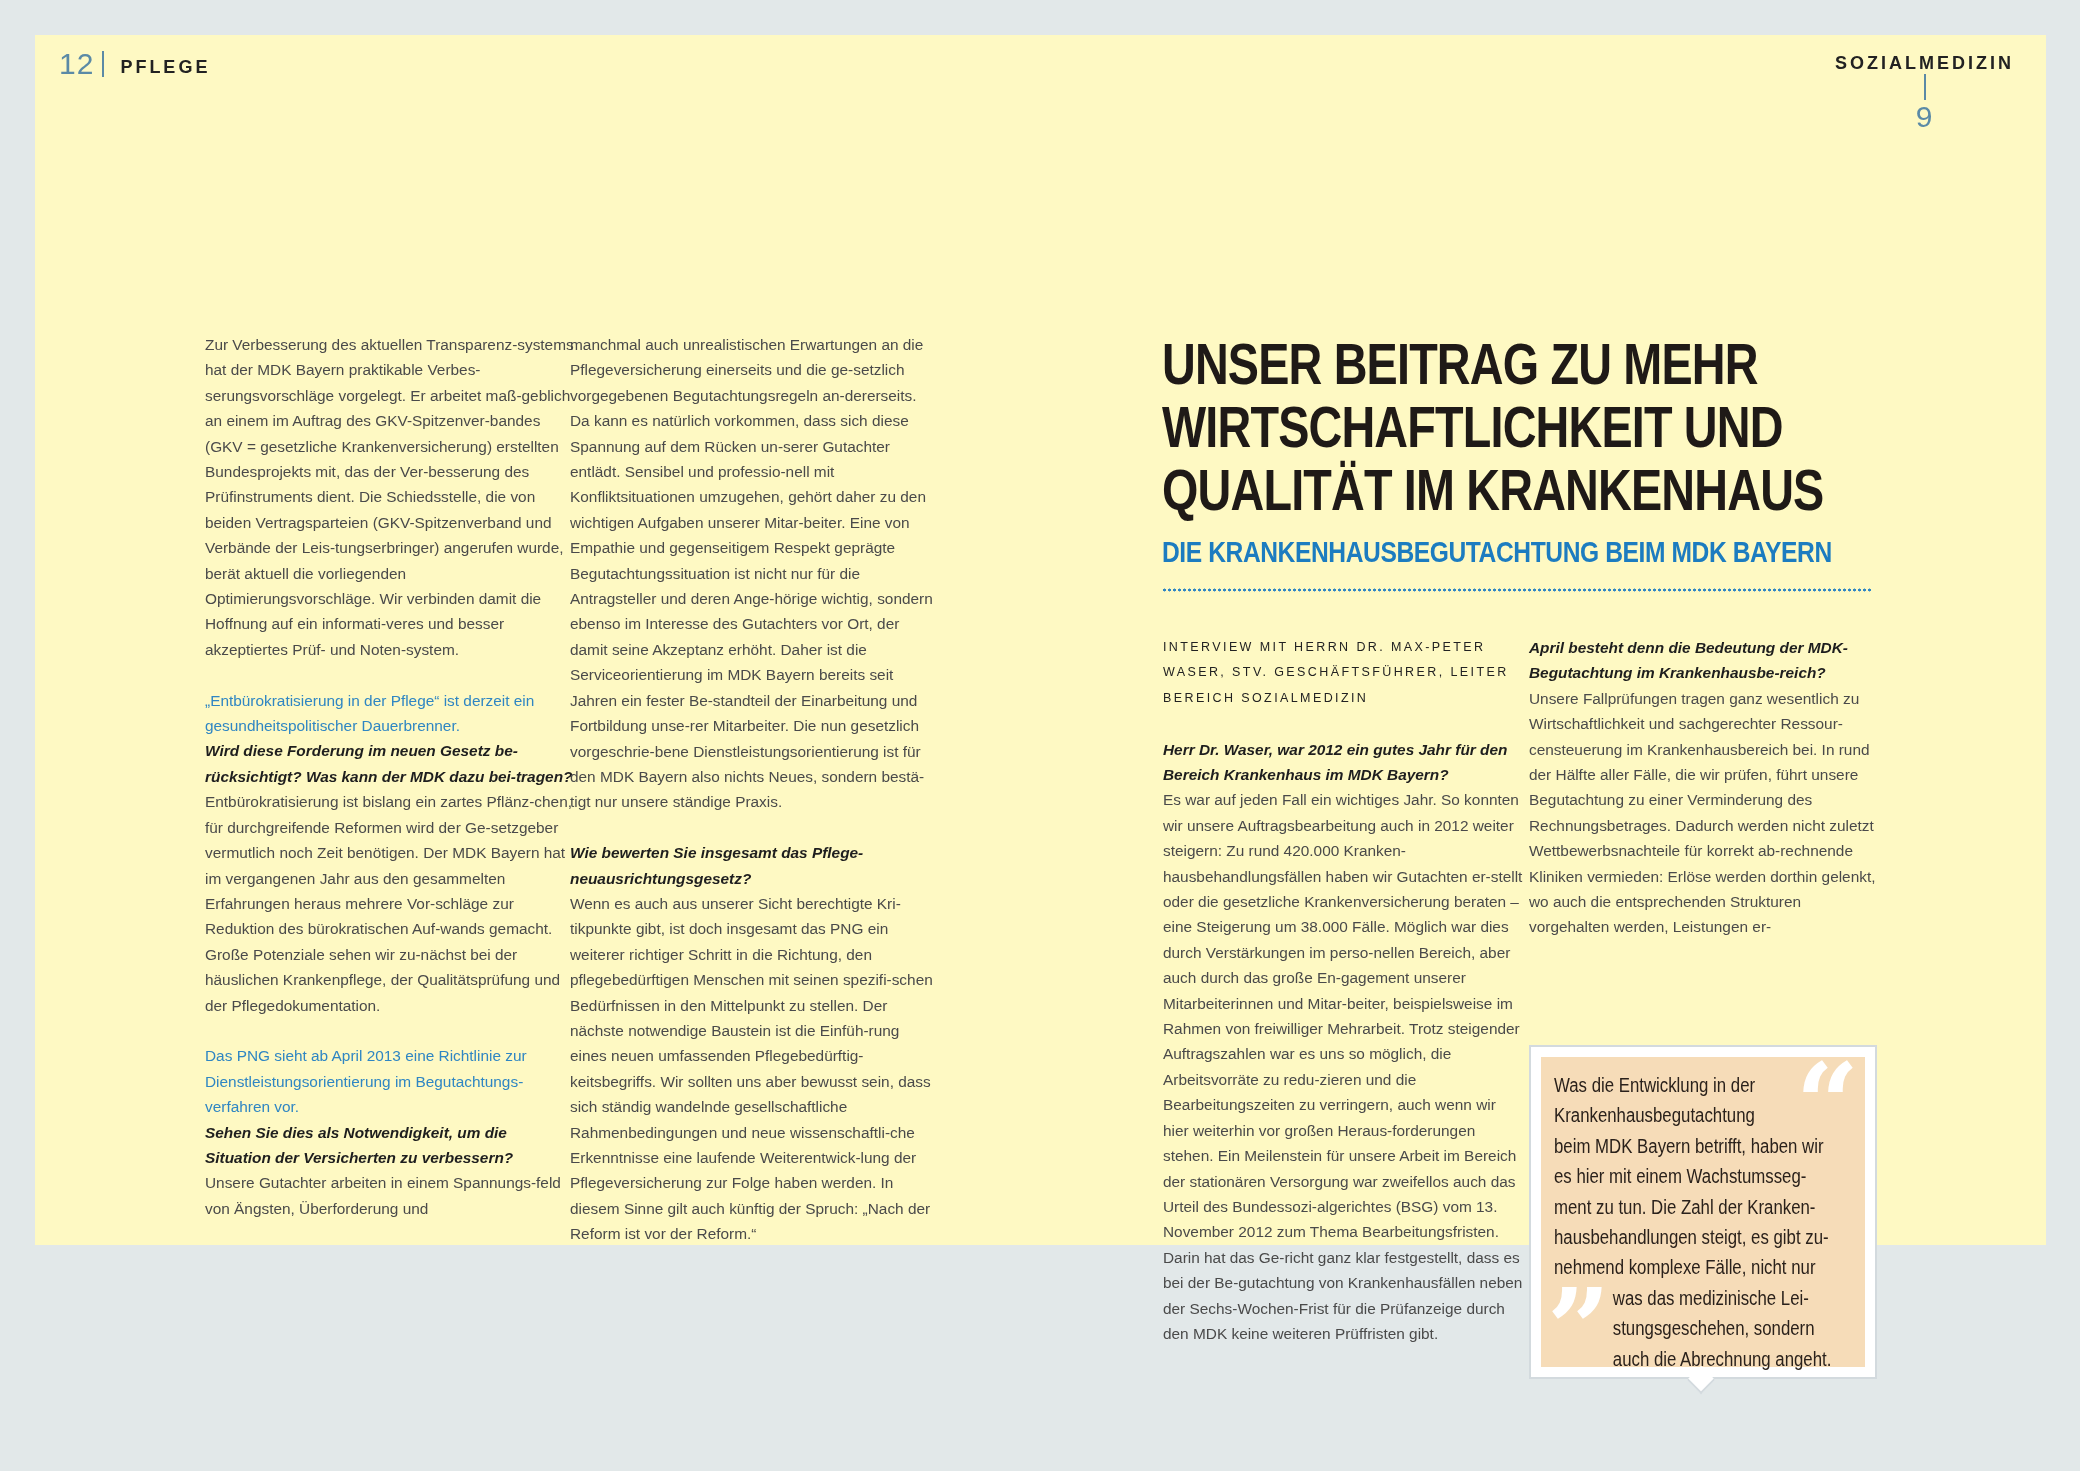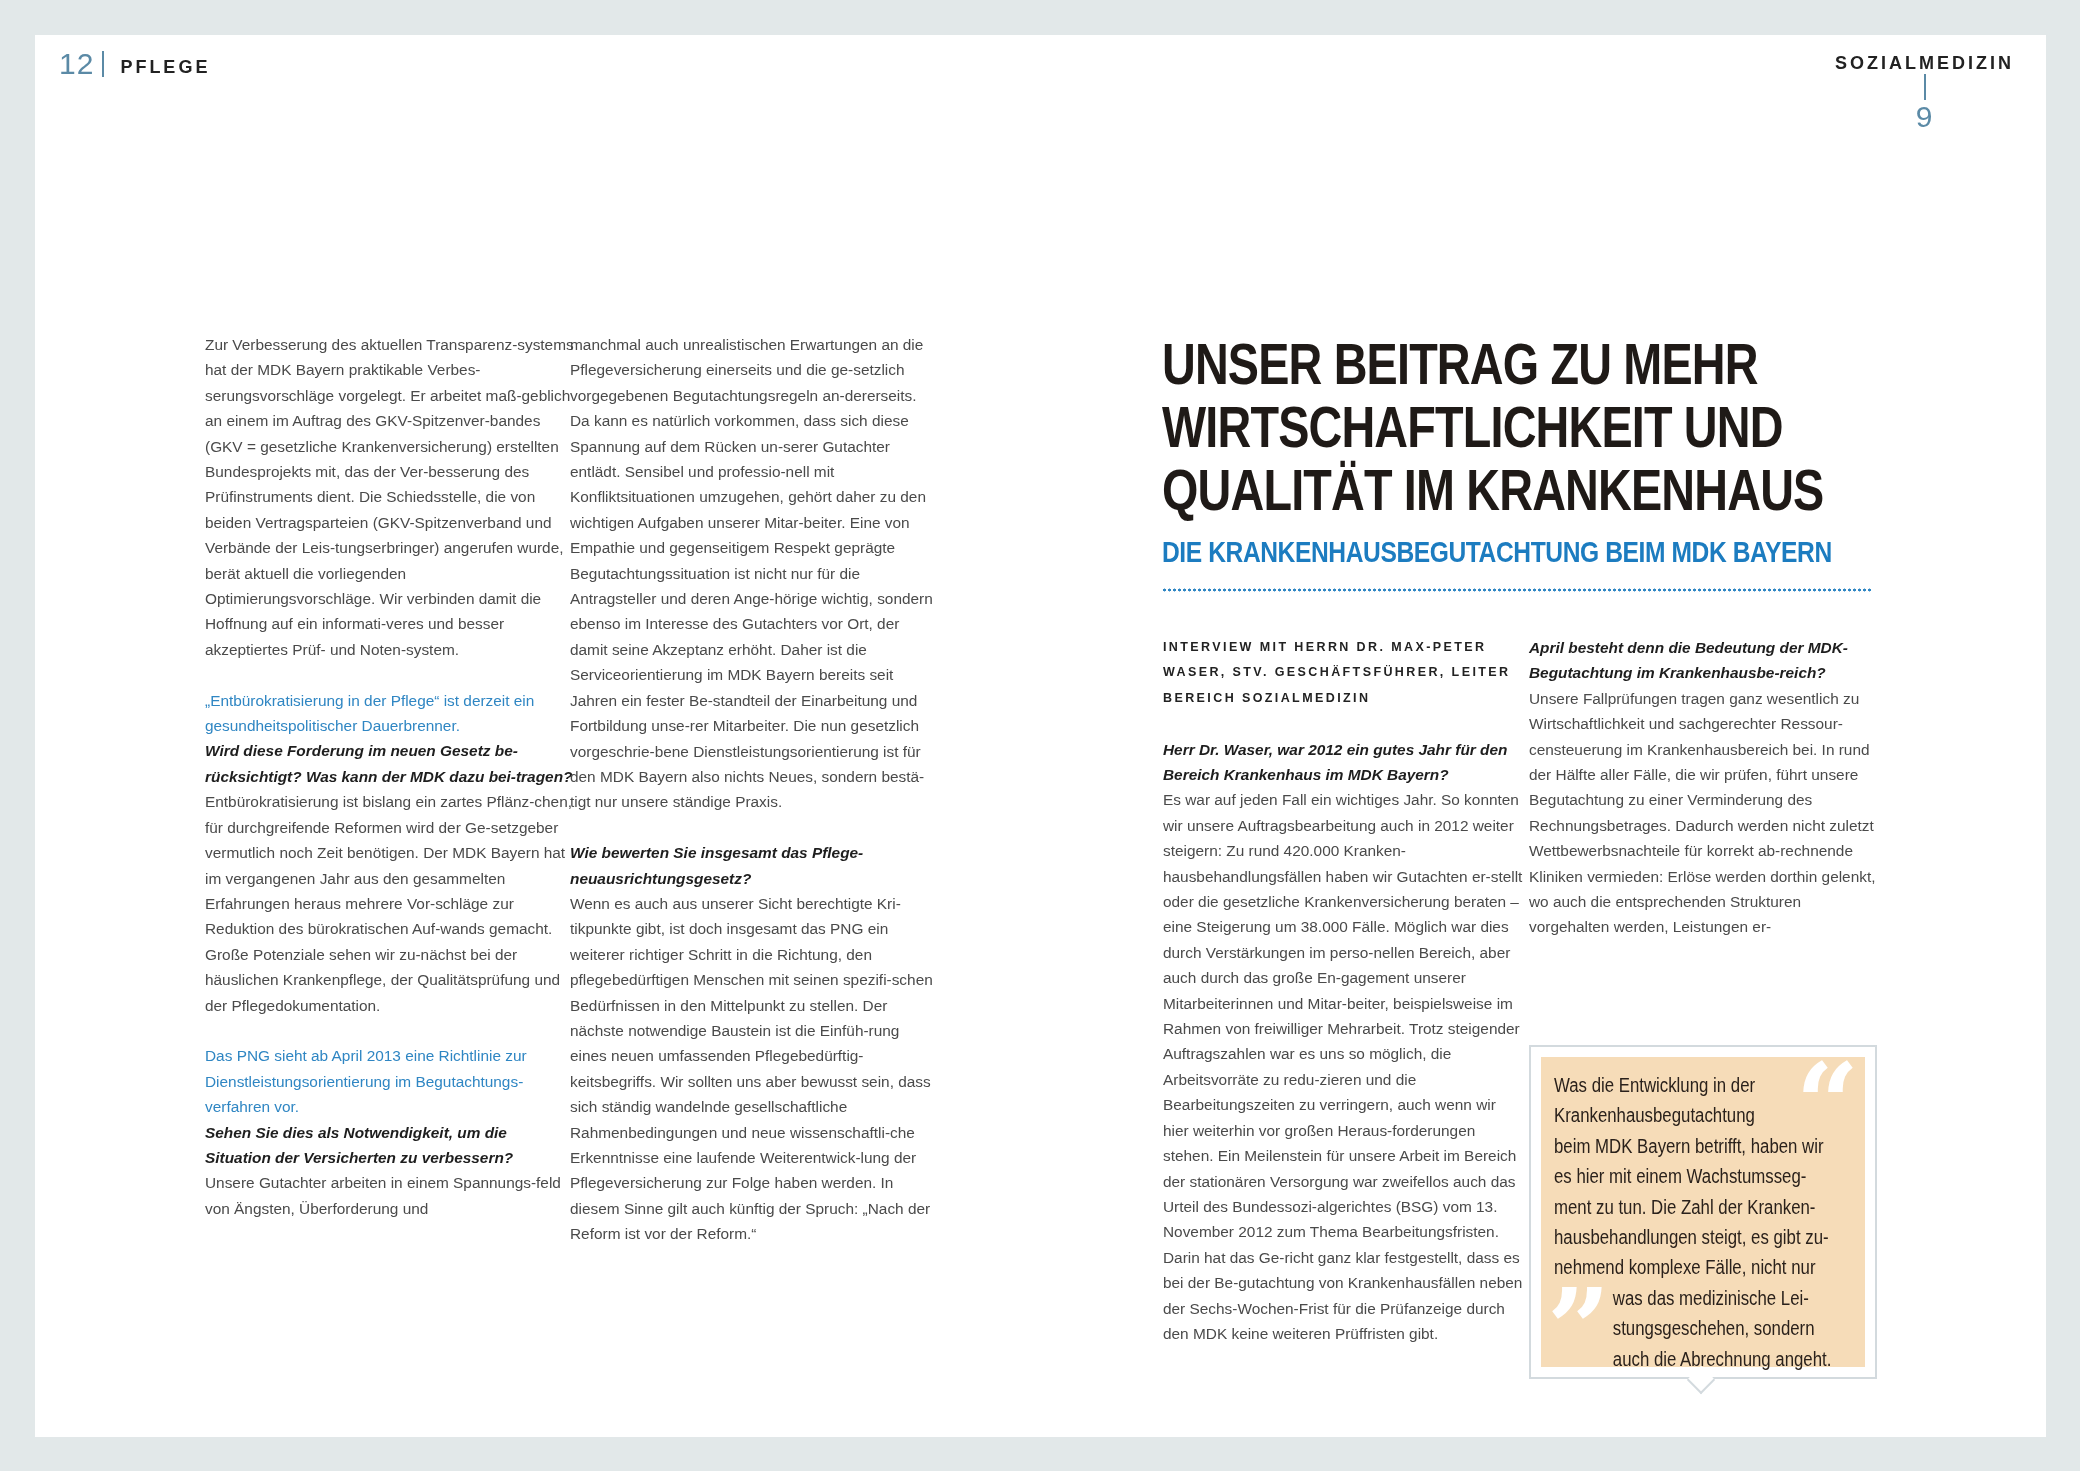--- a/index.html
+++ b/index.html
@@ -6,22 +6,22 @@
   body {
     width: 2080px; height: 1471px;
     background: #e2e8e9;
     position: relative;
     overflow: hidden;
     font-family: "Liberation Sans", sans-serif;
   }
   .page {
     position: absolute;
     left: 35px; top: 35px;
-    width: 2011px; height: 1402px;
-    background: #ffffff;
+    width: 2011px; height: 1210px;
+    background: #fef9c3;
   }
   .folio {
     position: absolute; top: 12px;
     display: flex; align-items: center;
   }
   .folio-left { left: 24px; }
   .folio-right { right: 24px; flex-direction: column; }
   .folio-num {
     font-family: "Liberation Sans", sans-serif;
     font-size: 30px; font-weight: 300;
@@ -61,21 +61,21 @@
     transform: scaleX(0.82); transform-origin: left top;
     white-space: nowrap; letter-spacing: -0.5px;
   }
   .dotline {
     position: absolute; left: 1127px; top: 553px; width: 710px; height: 4px;
     background-image: radial-gradient(circle, #2f86c3 1.4px, transparent 1.6px);
     background-size: 5px 4px;
     background-repeat: repeat-x;
   }
   .intro {
-    font-size: 12.5px; font-weight: 700; letter-spacing: 2.4px;
+    font-size: 12.5px; font-weight: 400; letter-spacing: 2.4px;
     color: #222; line-height: 25.4px; text-transform: uppercase;
   }
   .quote-box {
     position: absolute; left: 1494px; top: 1010px;
     width: 348px; height: 334px;
     border: 2px solid #d3dade; background: #fff;
     box-sizing: border-box;
   }
   .quote-inner {
     position: absolute; left: 10px; top: 10px; right: 10px; bottom: 10px;

